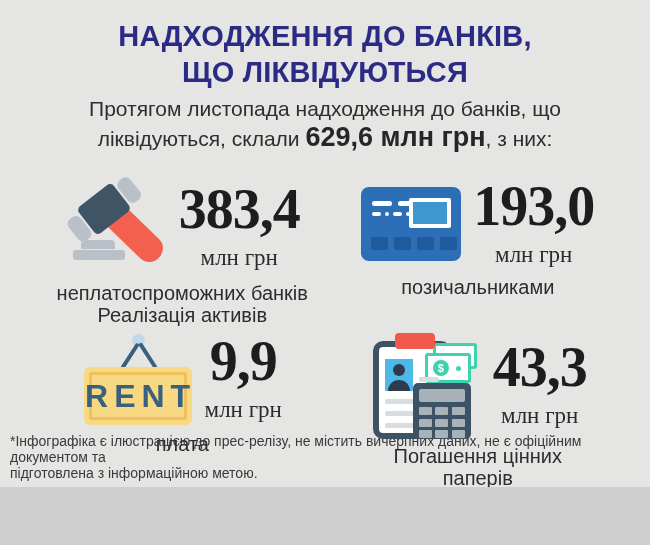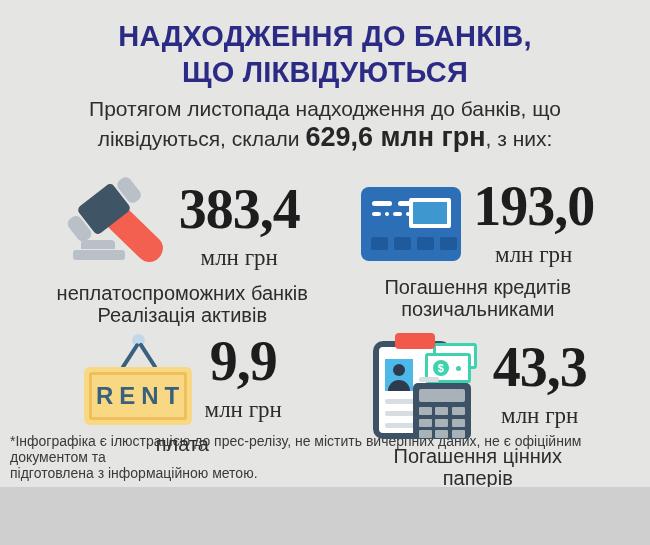--- a/index.html
+++ b/index.html
@@ -79,21 +79,21 @@
   .rent-string { position:absolute; top:8px; width:3.5px; height:30px; background:#39607f; border-radius:2px; }
   .rs-left  { left:45px; transform:rotate(33deg); }
   .rs-right { left:63px; transform:rotate(-33deg); }
   .rent-board {
     position:absolute; left:1px; top:34px; width:108px; height:58px;
     background:#f8d883; border-radius:6px;
     display:flex; align-items:center; justify-content:center;
   }
   .rent-frame { position:absolute; inset:5px; border:3px solid #eec05c; border-radius:3px; }
   .rent-text {
-    position:relative; color:#39607f; font-weight:bold; font-size:24px;
+    position:relative; color:#39607f; font-weight:bold; font-size:32px;
     letter-spacing:6px; text-indent:6px;
   }
 
   
   .securities { width:112px; height:104px; }
   .clipboard {
     position:absolute; left:4px; top:8px; width:78px; height:98px;
     background:#fff; border:6px solid #3e5266; border-radius:10px; z-index:1;
   }
   .clip { position:absolute; left:26px; top:0; width:40px; height:16px; background:#f2594b; border-radius:4px; z-index:4; }
@@ -189,21 +189,20 @@
             <div class="card-btn cb2"></div>
             <div class="card-btn cb3"></div>
             <div class="card-btn cb4"></div>
         </div>
         <div class="stat-value">
           <div class="value-number">193,0</div>
           <div class="value-unit">млн грн</div>
         </div>
       </div>
       <div class="stat-label">
-        <div>Погашення кредитів</div>
         <div>позичальниками</div>
       </div>
     </div>
 
     <div class="stat">
       <div class="stat-top">
         <div class="icon rent">
           <div class="rent-ring"></div>
           <div class="rent-string rs-left"></div>
           <div class="rent-string rs-right"></div>

